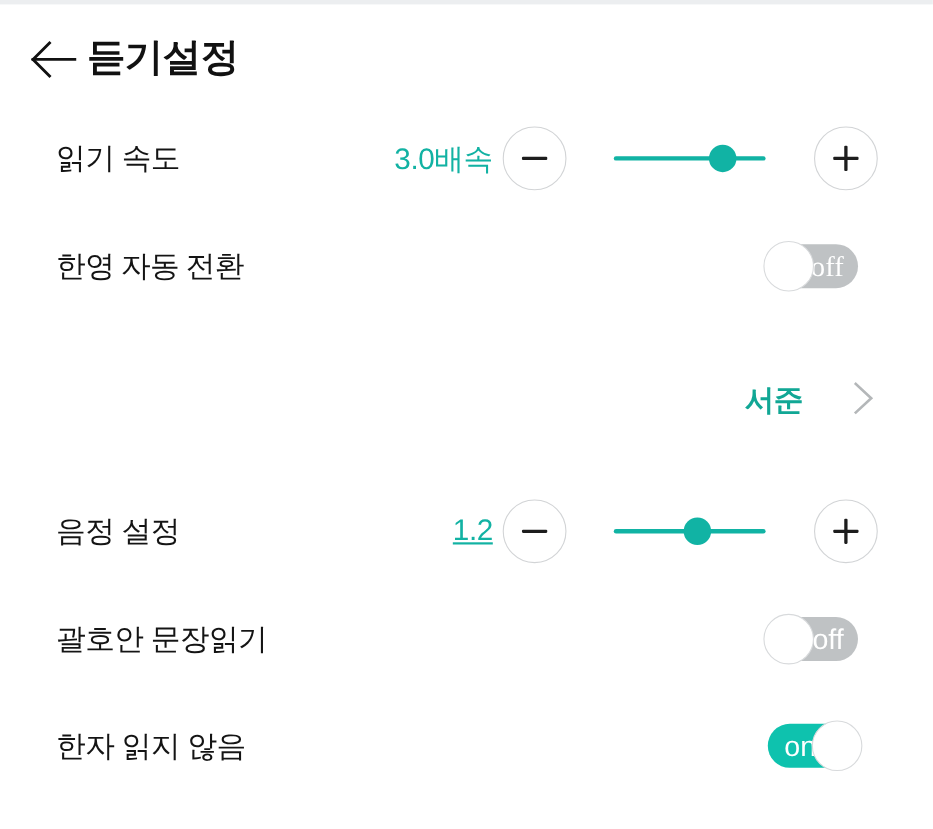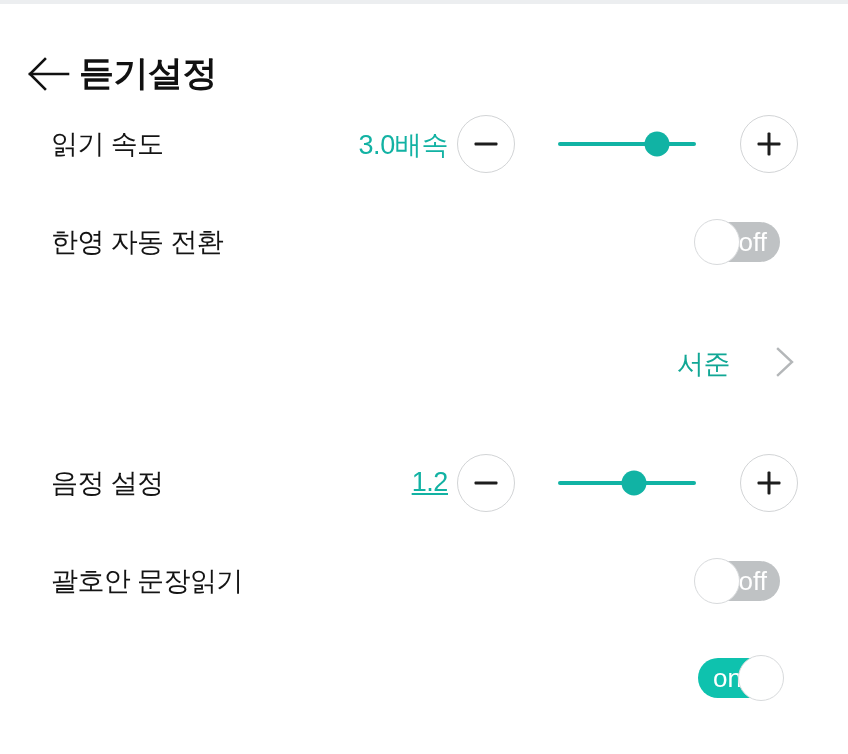--- a/index.html
+++ b/index.html
@@ -21,24 +21,25 @@
     position: absolute;
     top: 0; left: 0;
     width: 848px;
     height: 4px;
     background: #eceef0;
   }
 
   
   .header {
     position: absolute;
-    top: 40px;
+    top: 20px;
     left: 0;
     width: 680px;
     height: 70px;
+    font-family: Liberation Serif, serif;
   }
   .back-arrow {
     position: absolute;
     left: 26px;
     top: 16px;
     width: 44px;
     height: 36px;
     cursor: pointer;
   }
   .page-title {
@@ -230,31 +231,31 @@
     <span class="track"></span>
     <span class="thumb" id="thumb-speed" style="left: 72%;"></span>
   </div>
 
   <div class="circle-btn" style="left:740px; top:3px;">
     <span class="bar-h"></span>
     <span class="bar-v"></span>
   </div>
 </div>
 
-<div class="row" style="top:210px;">
+<div class="row" style="top:210px;font-family:Liberation Serif, serif;">
   <div class="row-label">한영 자동 전환</div>
   <div class="toggle off" style="left:698px; top:12px;">
     <span class="tg-track"></span>
     <span class="tg-text">off</span>
     <span class="tg-knob"></span>
   </div>
 </div>
 
 <div class="row" style="top:330px;">
-  <div class="link-value" style="left:600px; top:16px; width:130px; text-align:right;">서준</div>
+  <div class="link-value" style="left:600px; top:16px; width:130px; text-align:right;font-weight:bold;">서준</div>
   <div class="chevron" style="left:772px; top:15px;">
     <svg width="26" height="34" viewBox="0 0 26 34">
       <polyline points="6,4 20,17 6,30" fill="none" stroke="#b4b7b9" stroke-width="2.4" stroke-linecap="square" stroke-linejoin="miter"></polyline>
     </svg>
   </div>
 </div>
 
 <div class="row" style="top:451px;">
   <div class="row-label">음정 설정</div>
 
@@ -278,18 +279,19 @@
 <div class="row" style="top:549px;text-align:right;">
   <div class="row-label">괄호안 문장읽기</div>
   <div class="toggle off" style="left:698px; top:12px;">
     <span class="tg-track"></span>
     <span class="tg-text">off</span>
     <span class="tg-knob"></span>
   </div>
 </div>
 
 <div class="row" style="top:646px;">
+  <div class="row-label">한자 읽지 않음</div>
   <div class="toggle on" style="left:698px; top:12px;">
     <span class="tg-track"></span>
     <span class="tg-text">on</span>
     <span class="tg-knob"></span>
   </div>
 </div>
 
 </body></html>

